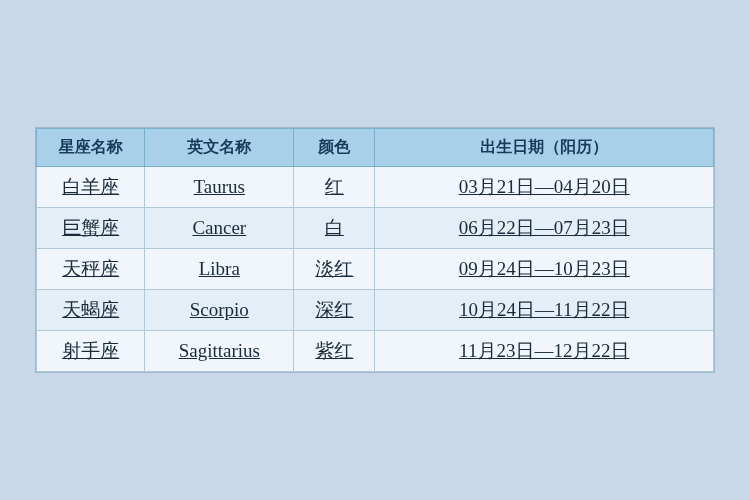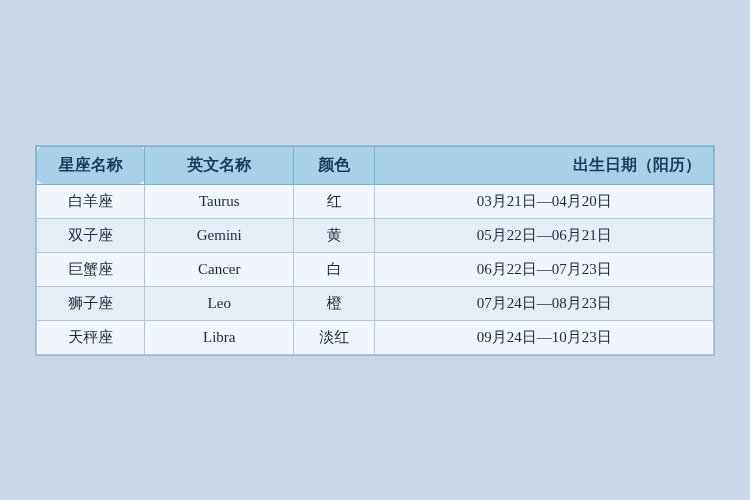--- a/index.html
+++ b/index.html
@@ -27,31 +27,32 @@
       padding: 8px 12px;
       text-align: center;
       font-size: 16px;
       font-weight: bold;
       color: #1a3a5c;
     }
     tbody tr td {
       border: 1px solid #b0c8d8;
       padding: 7px 12px;
       text-align: center;
-      font-size: 15px;
+      font-size: 19px;
       color: #1a2a3a;
       background-color: #f0f6fb;
+      text-decoration: underline;
     }
     tbody tr:nth-child(even) td {
       background-color: #e4eef6;
     }
-    .col-chinese { width: 16%; border-radius: 7px; }
+    .col-chinese { width: 16%; }
     .col-english { width: 22%; font-family: Liberation Serif, serif; }
     .col-color   { width: 12%; margin-top: 44px; }
-    .col-date    { width: 50%; text-align: right; }
+    .col-date    { width: 50%; }
   </style>
 </head>
 <body>
 
 <div class="table-container">
   <table>
     <thead>
       <tr>
         <th class="col-chinese">星座名称</th>
         <th class="col-english">英文名称</th>
@@ -60,38 +61,38 @@
       </tr>
     </thead>
     <tbody id="table-body">
     <tr>
           <td>白羊座</td>
           <td>Taurus</td>
           <td>红</td>
           <td>03月21日—04月20日</td>
         </tr>
         <tr>
-          <td>双子座</td>
-          <td>Gemini</td>
-          <td>黄</td>
-          <td>05月22日—06月21日</td>
-        </tr>
-        <tr>
           <td>巨蟹座</td>
           <td>Cancer</td>
           <td>白</td>
           <td>06月22日—07月23日</td>
-        </tr>
-        <tr>
-          <td>狮子座</td>
-          <td>Leo</td>
-          <td>橙</td>
-          <td>07月24日—08月23日</td>
         </tr>
         <tr>
           <td>天秤座</td>
           <td>Libra</td>
           <td>淡红</td>
           <td>09月24日—10月23日</td>
         </tr>
+        <tr>
+          <td>天蝎座</td>
+          <td>Scorpio</td>
+          <td>深红</td>
+          <td>10月24日—11月22日</td>
+        </tr>
+        <tr>
+          <td>射手座</td>
+          <td>Sagittarius</td>
+          <td>紫红</td>
+          <td>11月23日—12月22日</td>
+        </tr>
       </tbody>
   </table>
 </div>
 
 </body></html>

